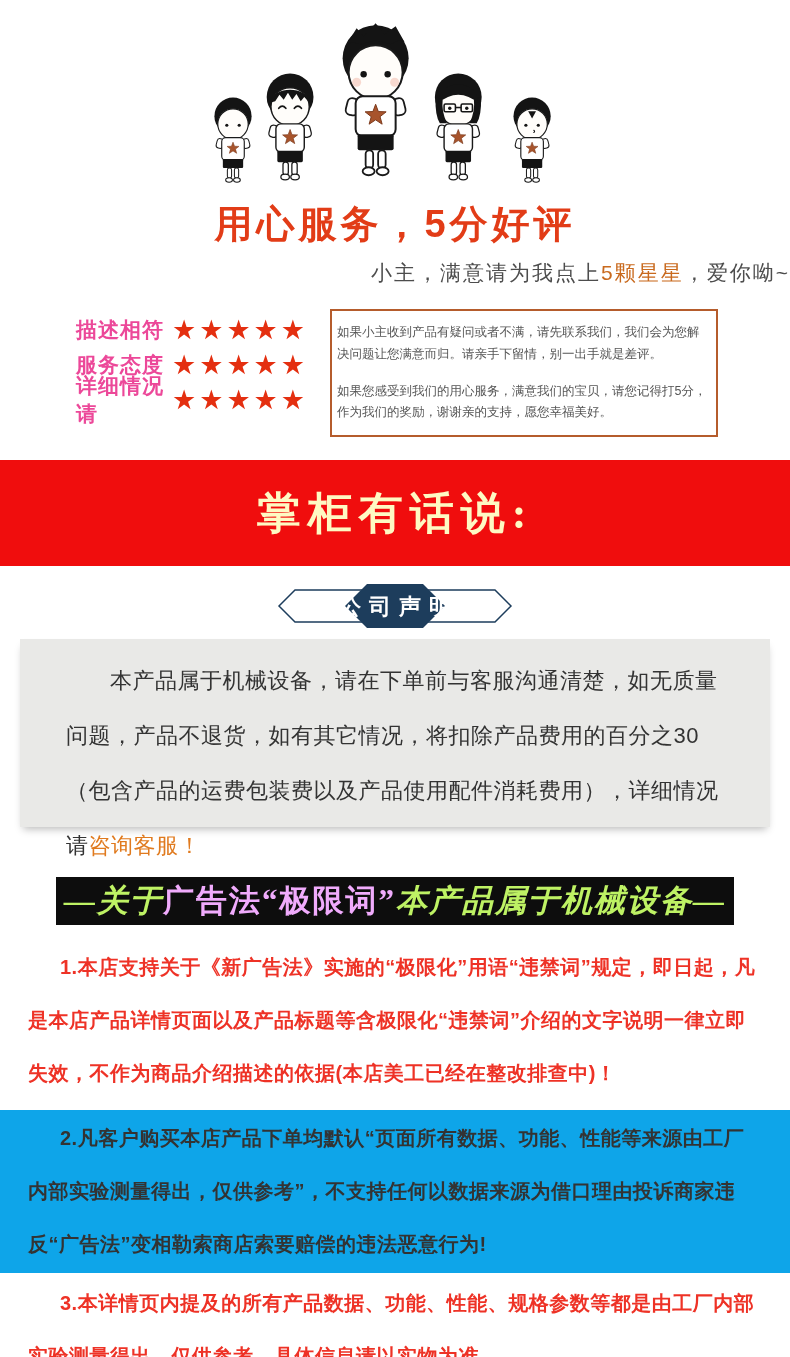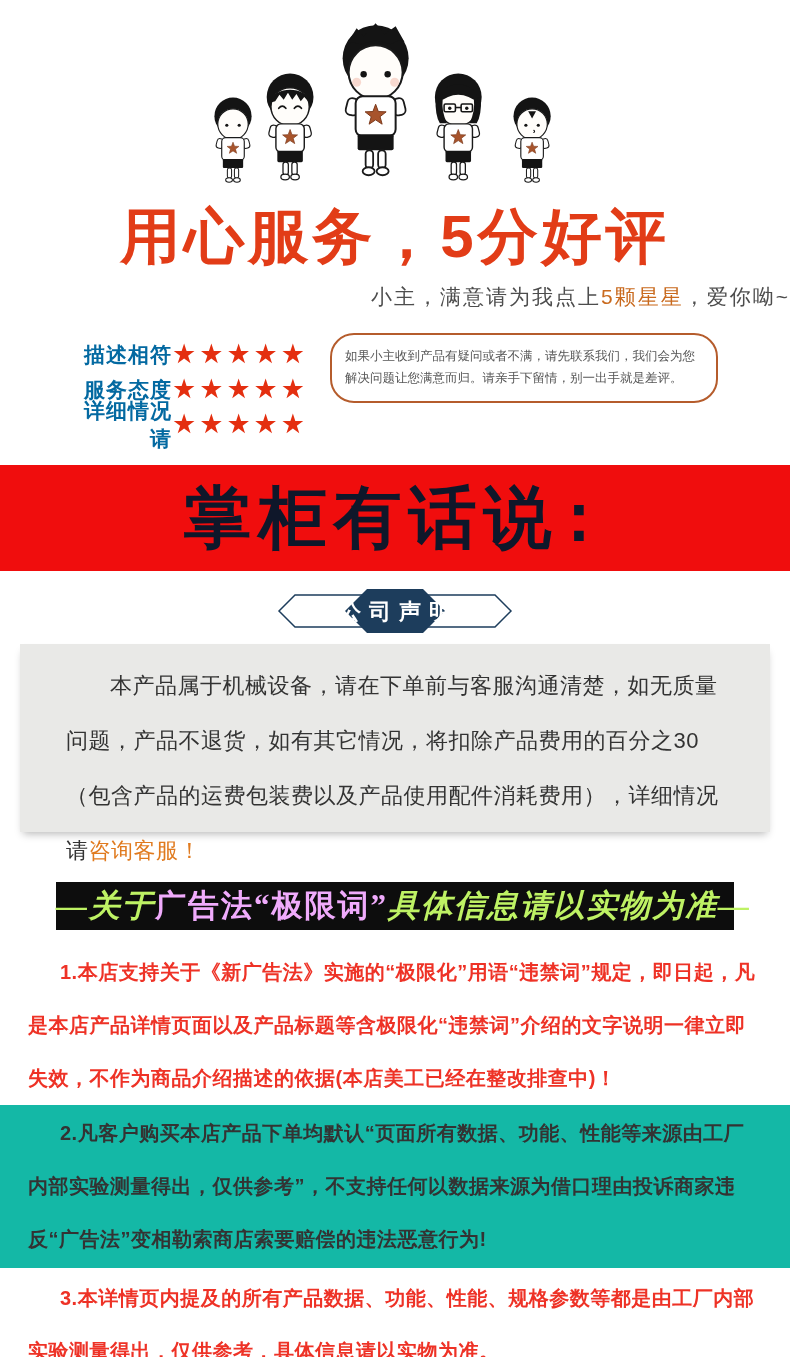--- a/index.html
+++ b/index.html
@@ -7,48 +7,48 @@
   body {
     width:790px; height:1357px; margin:0 auto; position:relative;
     font-family:"Liberation Sans","DejaVu Sans",sans-serif;
     overflow:hidden;
   }
   
   .kids-svg { display:block; width:400px; height:182px; margin:14px 0 0 182px; }
 
   
   .page-title {
-    text-align:center; color:#e23c17; font-size:60px; font-weight:bold;
+    text-align:center; color:#e23c17; font-size:38px; font-weight:bold;
     letter-spacing:4px; margin-top:8px; line-height:1.1;
   }
   .subtitle {
     text-align:right; font-size:21px; color:#4d4d4d; margin-top:13px; letter-spacing:2px;
   }
   .subtitle .hl { color:#c96a1e; }
 
   
   .service-row { display:flex; margin:22px 72px 0 76px; gap:16px; align-items:flex-start; }
   .ratings { width:238px; flex:none; padding-top:4px; }
   .rating-row { display:flex; align-items:center; height:35px; }
-  .rating-label { font-size:21px; color:#0369a1; width:96px; letter-spacing:1px; font-weight:600;text-align:right; }
+  .rating-label { font-size:21px; color:#ec4899; width:96px; letter-spacing:1px; font-weight:600; }
   .stars { color:#e42f10; font-size:27px; letter-spacing:3px; line-height:1; white-space:nowrap; }
   .bubble {
-    flex:1; border:2px solid #b55c2c; border-radius:24px;
-    padding:11px 13px; font-size:12.5px; color:#555; line-height:1.75;
+    flex:1; border:2px solid #b55c2c; border-radius:0;
+    padding:11px 5px; font-size:12.5px; color:#555; line-height:1.75;
   }
   .bubble p + p { margin-top:15px; }
 
   
   .red-band {
     margin-top:23px; height:106px; background:#f00d0d;
     display:flex; align-items:center; justify-content:center;
   }
   .red-band .txt {
-    color:#0f172a; font-family:Liberation Mono, monospace;
-    font-size:68px; font-weight:bold; letter-spacing:7px;
+    color:#fef9c3; font-family:Liberation Serif, serif;
+    font-size:44px; font-weight:bold; letter-spacing:7px;
   }
 
   
   .badge-wrap { width:240px; margin:15px auto 0; }
   .badge-wrap svg { display:block; width:240px; height:50px; }
   .badge-text {
     fill:#fff; font-family:"Liberation Sans","DejaVu Sans",sans-serif;
     font-size:22px; font-weight:bold; letter-spacing:8px;
   }
 
@@ -72,21 +72,21 @@
   .black-banner .y { color:#f0abfc; }
 
   
   .para {
     padding:0 28px; font-size:20px; line-height:53px; font-weight:600;
     text-indent:1.6em; letter-spacing:0.5px;
   }
   .para.red { color:#ee3226; }
   .para.dark { color:#333; }
   .para1 { margin-top:16px; }
-  .para2-band { background:#14b8a6; padding:2px 0; }
+  .para2-band { background:#0ea5e9; margin-top:10px; padding:2px 0; }
   .para3 { margin-top:4px; }
 </style>
 </head>
 <body>
 
 <svg class="kids-svg" viewBox="0 0 440 200">
   <defs>
     <g id="kid-base">
       <circle cx="55" cy="36" r="33" fill="#141414"></circle>
       <circle cx="55" cy="50" r="27" fill="#fffdfa" stroke="#1a1a1a" stroke-width="2"></circle>
@@ -158,37 +158,38 @@
       <span class="rating-label">服务态度</span>
       <span class="stars">★★★★★</span>
     </div>
     <div class="rating-row">
       <span class="rating-label">详细情况请</span>
       <span class="stars">★★★★★</span>
     </div>
   </div>
   <div class="bubble">
     <p>如果小主收到产品有疑问或者不满，请先联系我们，我们会为您解决问题让您满意而归。请亲手下留情，别一出手就是差评。</p>
+    <p>如果您感受到我们的用心服务，满意我们的宝贝，请您记得打5分，作为我们的奖励，谢谢亲的支持，愿您幸福美好。</p>
   </div>
 </div>
 
 <div class="red-band">
   <span class="txt">掌柜有话说:</span>
 </div>
 
 <div class="badge-wrap">
   <svg viewBox="0 0 240 50">
     <path d="M4,25 L20,9 L88,9 L88,41 L20,41 Z" fill="#ffffff" stroke="#1d3d5c" stroke-width="1.5"></path>
     <path d="M236,25 L220,9 L152,9 L152,41 L220,41 Z" fill="#ffffff" stroke="#1d3d5c" stroke-width="1.5"></path>
     <polygon points="70,25 92,3 148,3 170,25 148,47 92,47" fill="#1d3d5c"></polygon>
     <text x="124" y="33" text-anchor="middle" class="badge-text">公司声明</text>
   </svg>
 </div>
 
 <div class="statement-box"><span>本产品属于机械设备，请在下单前与客服沟通清楚，如无质量问题，产品不退货，如有其它情况，将扣除产品费用的百分之30（包含产品的运费包装费以及产品使用配件消耗费用），详细情况请</span><span class="cta">咨询客服！</span></div>
 
-<div class="black-banner"><span class="w">—关于</span><span class="y">广告法“极限词”</span><span class="w">具体信息请以实物为准—</span></div>
+<div class="black-banner"><span class="w">—关于</span><span class="y">广告法“极限词”</span><span class="w">本产品属于机械设备—</span></div>
 
 <p class="para red para1">1.本店支持关于《新广告法》实施的“极限化”用语“违禁词”规定，即日起，凡是本店产品详情页面以及产品标题等含极限化“违禁词”介绍的文字说明一律立即失效，不作为商品介绍描述的依据(本店美工已经在整改排查中)！</p>
 <div class="para2-band">
   <p class="para dark">2.凡客户购买本店产品下单均默认“页面所有数据、功能、性能等来源由工厂内部实验测量得出，仅供参考”，不支持任何以数据来源为借口理由投诉商家违反“广告法”变相勒索商店索要赔偿的违法恶意行为!</p>
 </div>
 <p class="para red para3">3.本详情页内提及的所有产品数据、功能、性能、规格参数等都是由工厂内部实验测量得出，仅供参考，具体信息请以实物为准。</p>
 
 </body></html>

